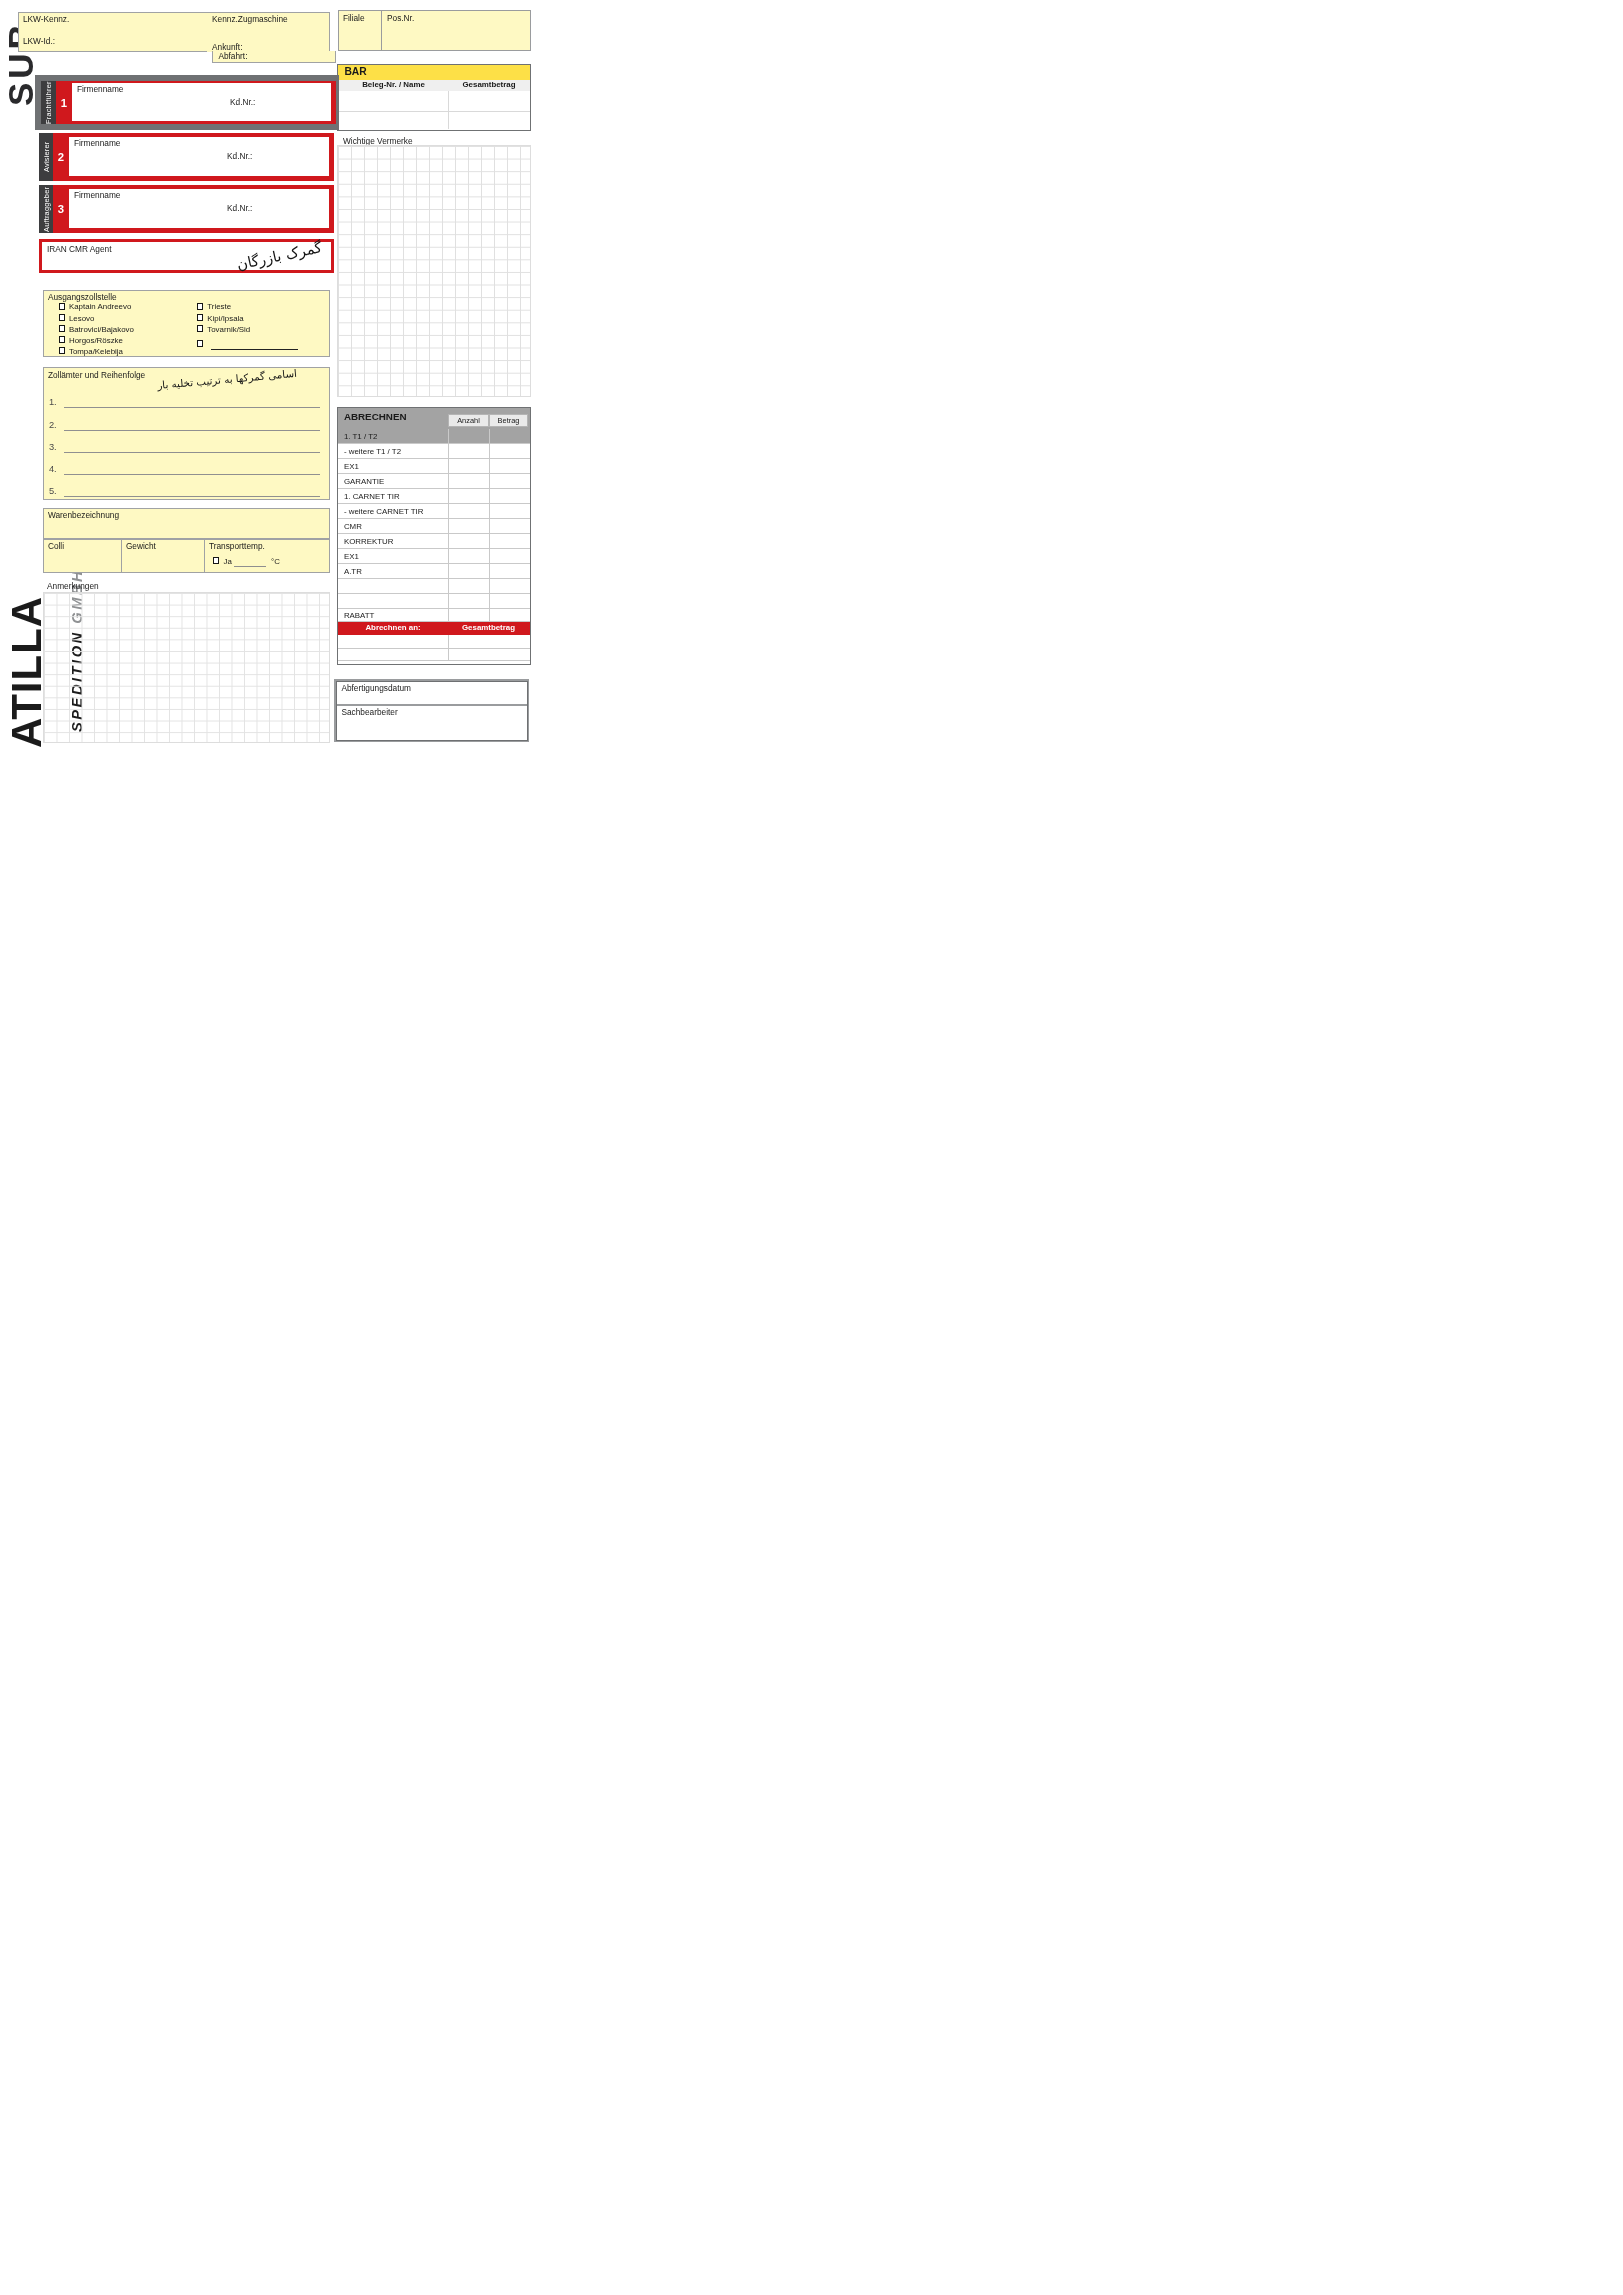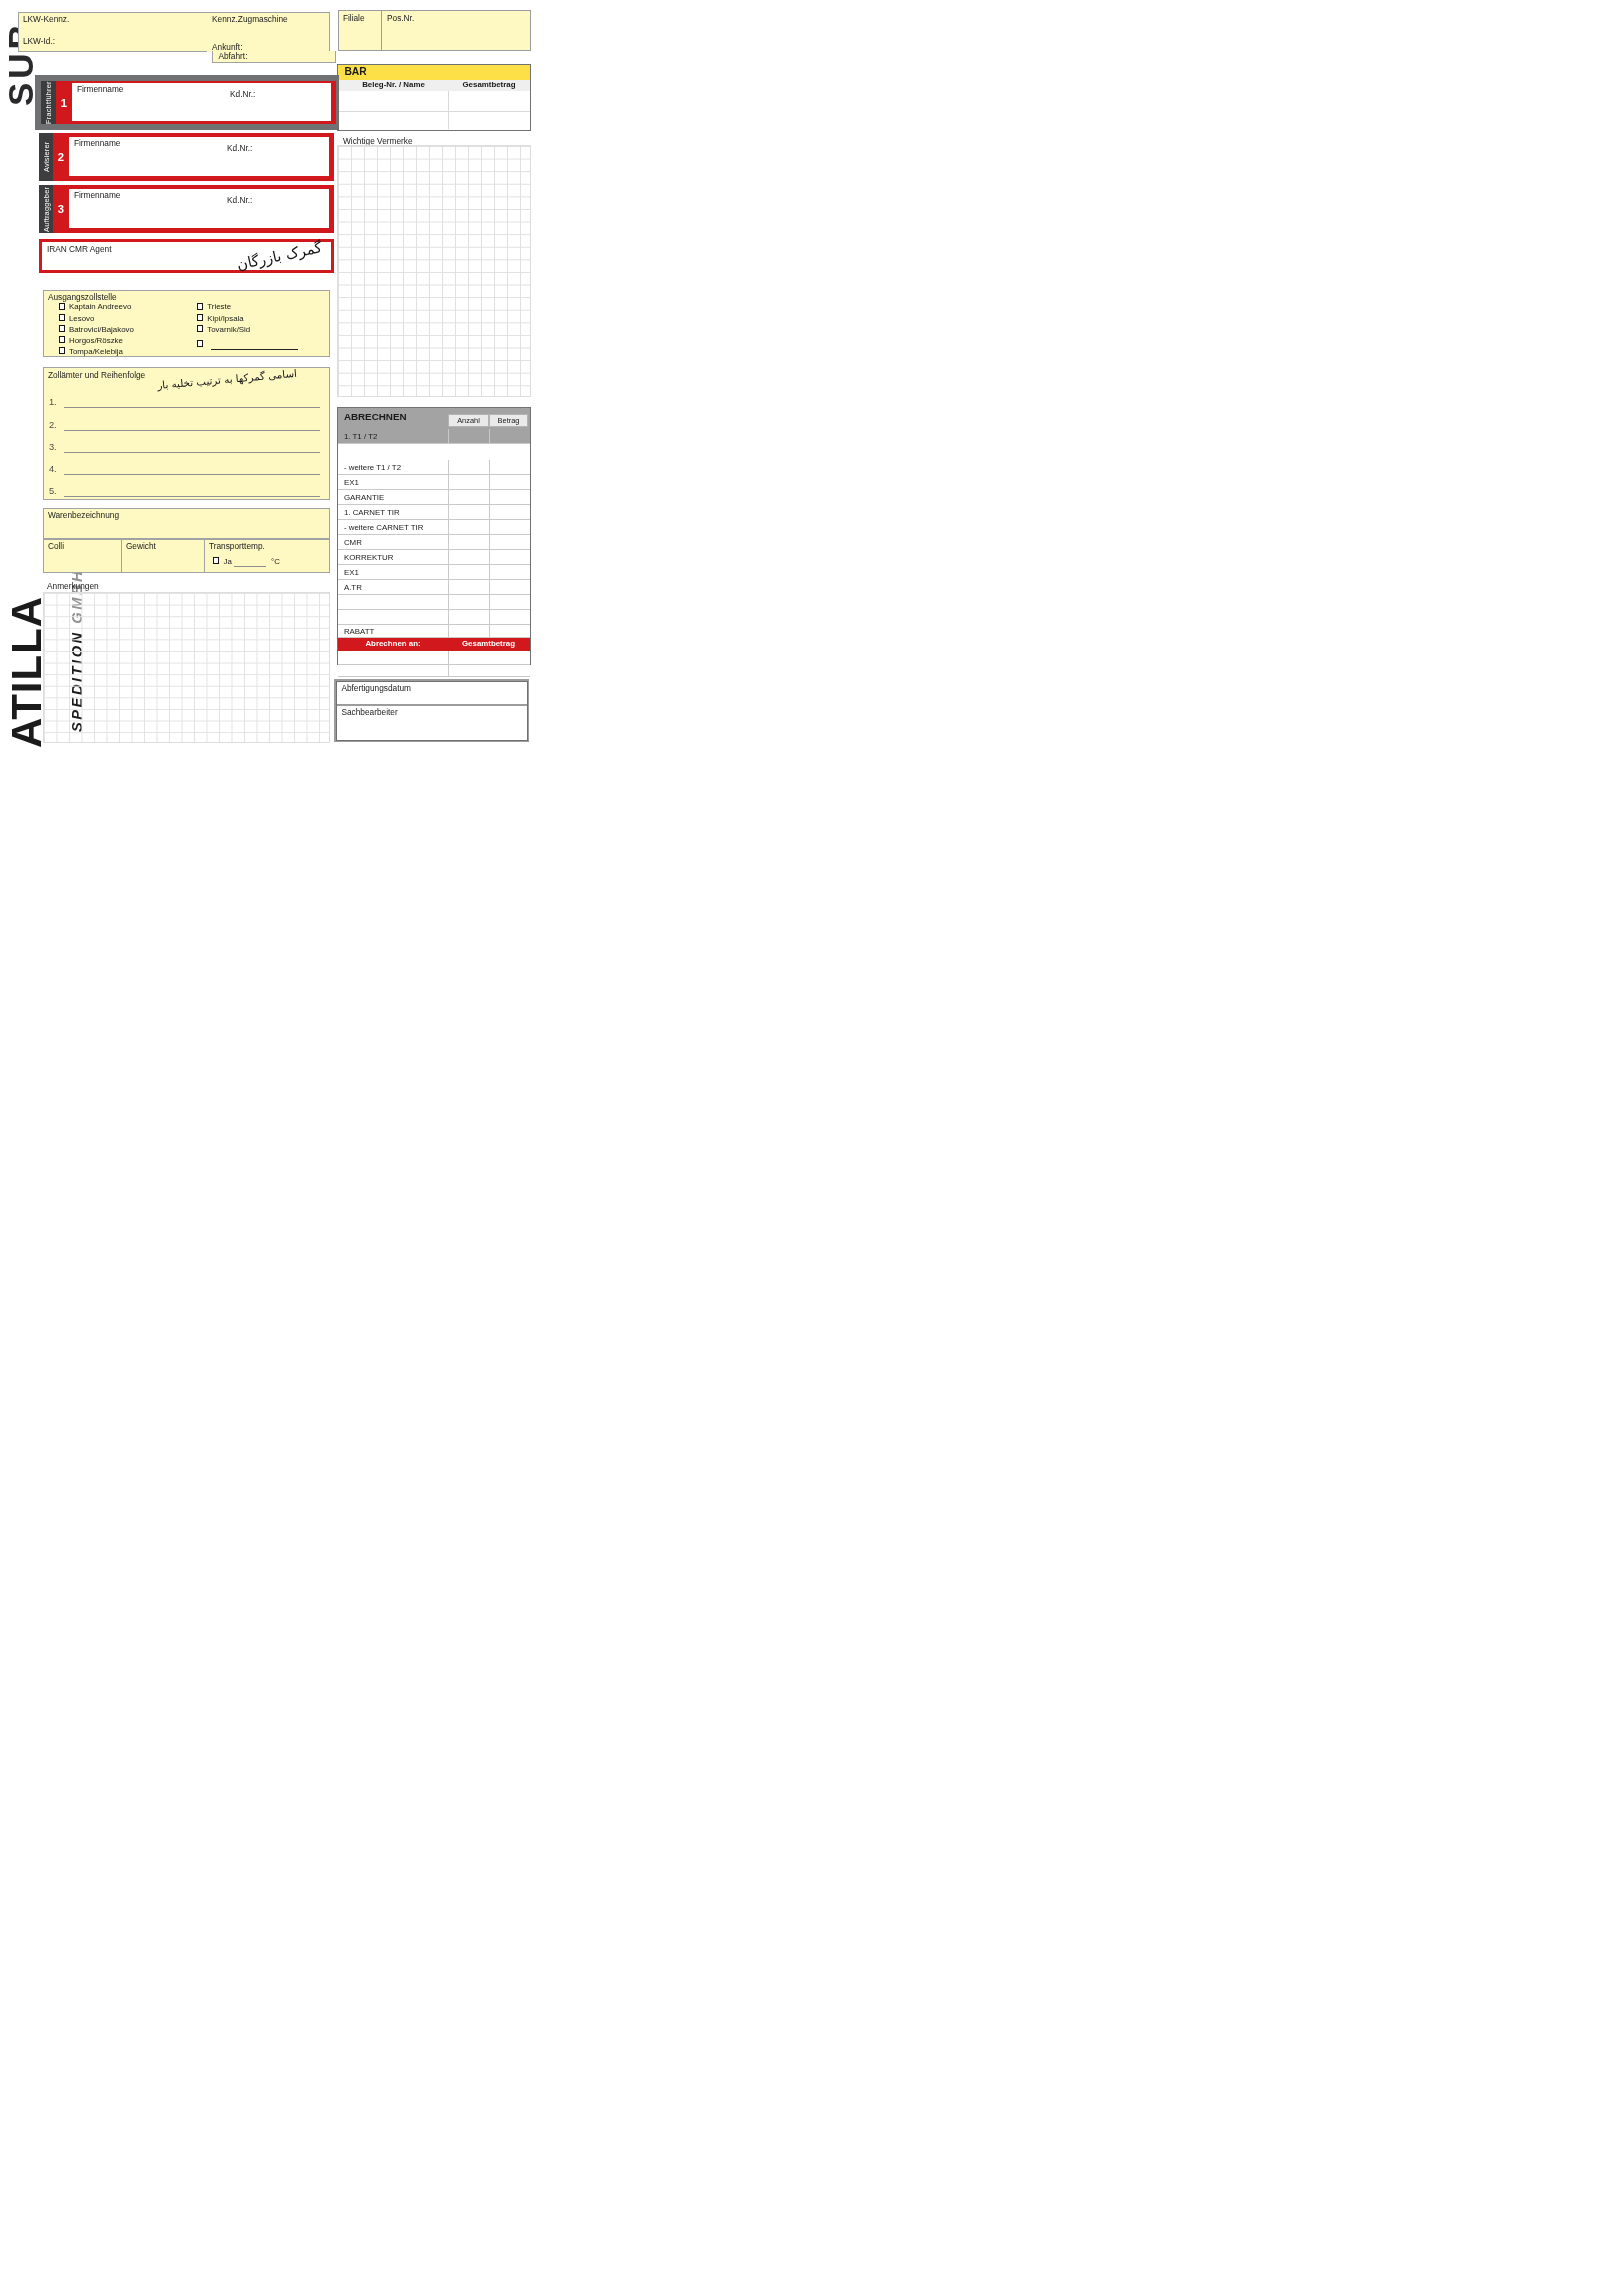--- a/index.html
+++ b/index.html
@@ -51,21 +51,21 @@
   
   .p-frame{left:35px;top:75px;width:304px;height:55px;background:#6f7173;}
   .p-strip{width:14.7px;background:#3d3d3f;color:#fff;}
   .p-strip .vtext{position:absolute;left:0;top:0;width:100%;height:100%;display:flex;
                   align-items:center;justify-content:center;font-size:7.4px;letter-spacing:0.2px;}
   .p-red{background:#d0181d;}
   .p-num{position:absolute;left:0;top:0;width:16px;height:100%;display:flex;align-items:center;
          justify-content:center;color:#fff;font-weight:bold;font-size:11.3px;}
   .p-inner{position:absolute;background:#fff;}
   .p-inner .fn{position:absolute;left:4.9px;top:1.5px;}
-  .p-inner .kd{position:absolute;left:158px;top:7px;}
+  .p-inner .kd{position:absolute;left:158px;top:15px;}
 
   
   .iran-box{left:39px;top:239px;width:295px;height:34px;border:3.9px solid #d0181d;background:#fff;box-sizing:border-box;}
   .hand{font-family:"DejaVu Sans",sans-serif;direction:rtl;color:#151515;white-space:nowrap;}
   .iran-hand{right:8.8px;top:4.9px;font-size:14.7px;transform:rotate(-12deg);}
 
   
   .exit-box{left:43px;top:290px;width:287px;height:67px;}
   .cb{width:6.4px;height:7.4px;border:1px solid #161616;background:#fff;box-sizing:border-box;display:inline-block;}
   .opt{position:absolute;display:flex;align-items:flex-start;gap:3.9px;}
@@ -302,21 +302,21 @@
       <div class="abr-colhead" style="left:151px;width:39px;">
           <span>Betrag</span>
         </div>
     </div>
     <div class="abr-rows" id="abr-rows">
         <div class="abr-row" style="height: 15px;">
           <span class="rl">1. T1 / T2</span>
           <span class="v1"></span>
           <span class="v2"></span>
         </div>
-        <div class="abr-row" style="height: 15px; margin-top: 16px;">
+        <div class="abr-row" style="height: 15px;">
           <span class="rl"> - weitere T1 / T2</span>
           <span class="v1"></span>
           <span class="v2"></span>
         </div>
         <div class="abr-row" style="height: 15px;">
           <span class="rl">EX1</span>
           <span class="v1"></span>
           <span class="v2"></span>
         </div>
         <div class="abr-row" style="height: 15px;">

